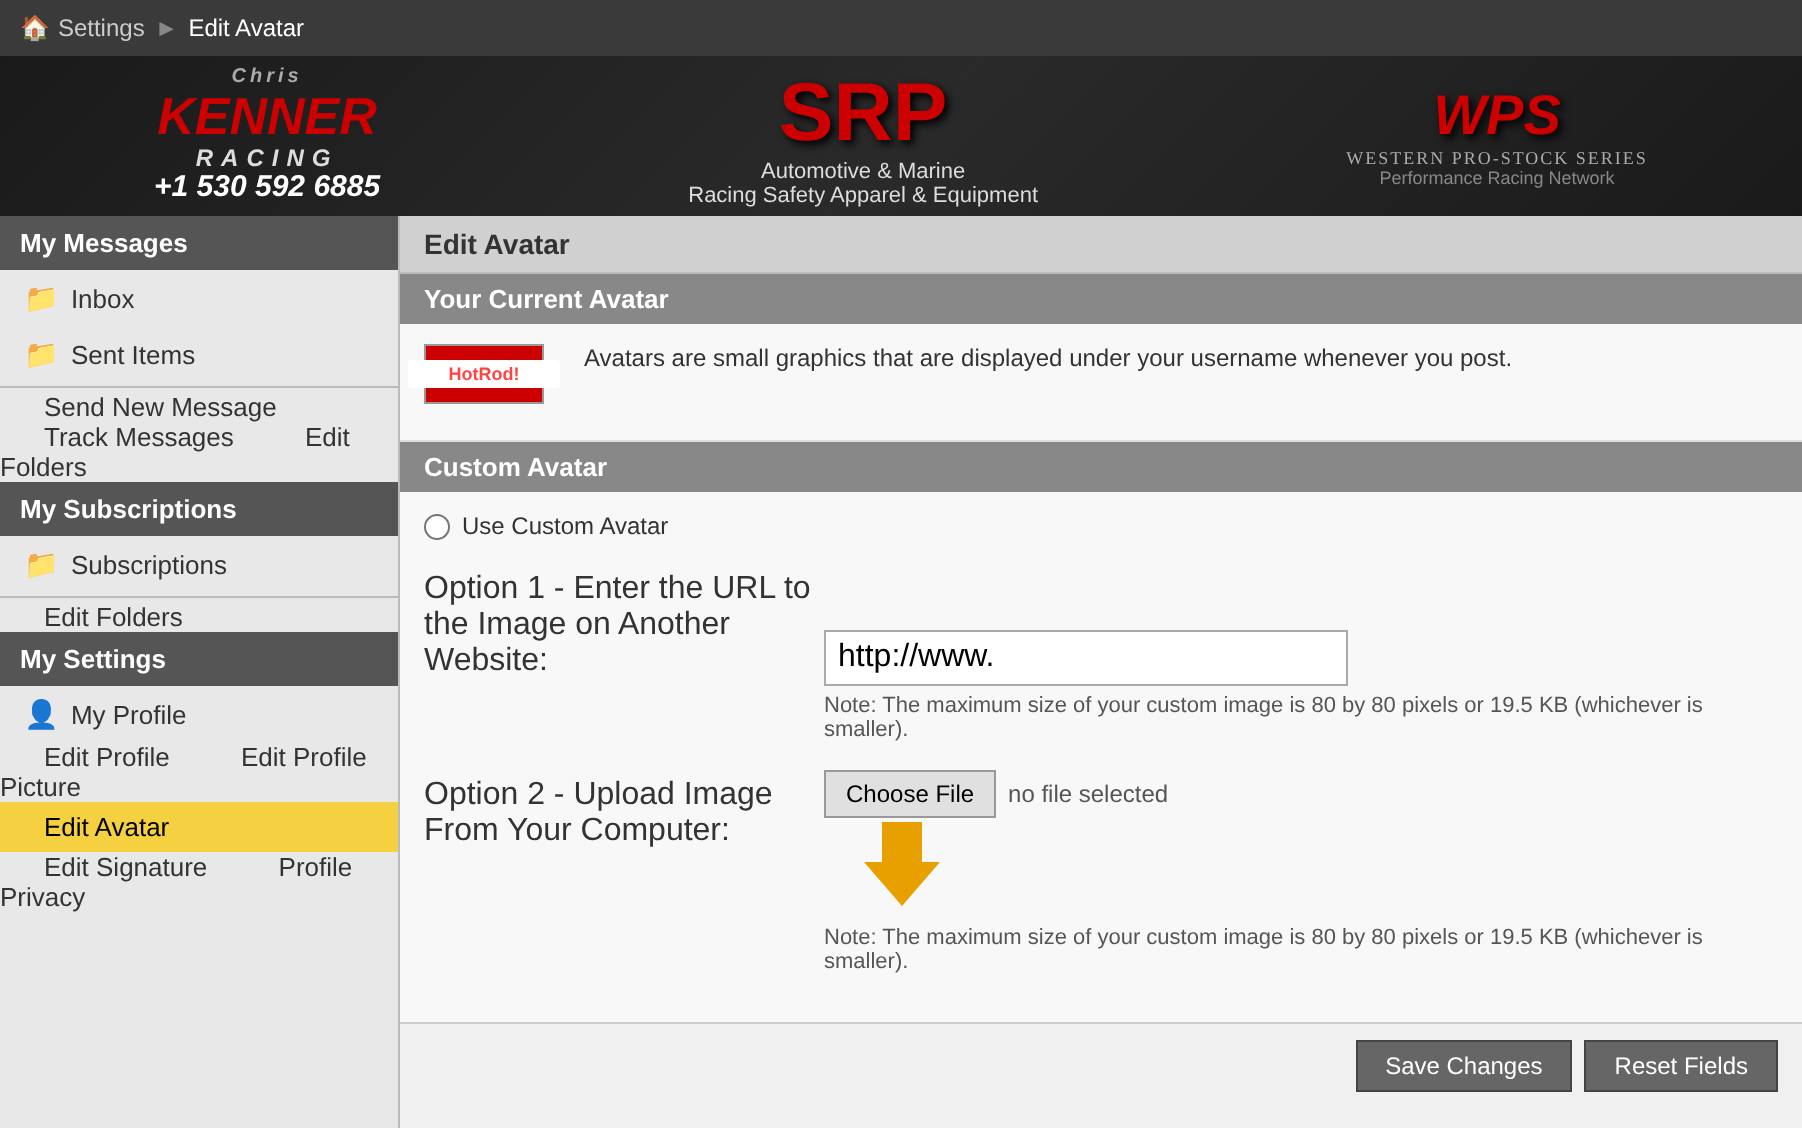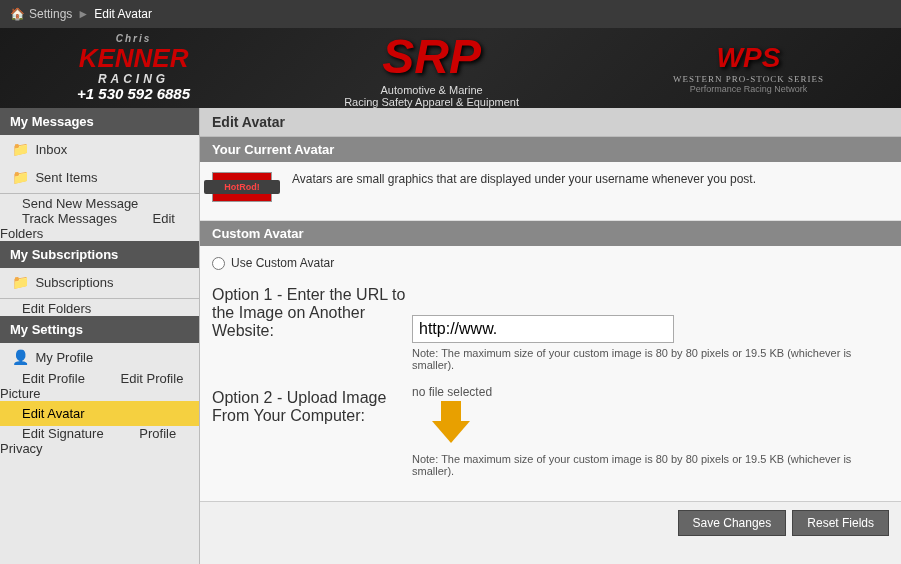--- a/index.html
+++ b/index.html
@@ -200,21 +200,21 @@
 </div>
 
 <div class="banner">
   <div class="banner-logo-kenner">
     <div style="font-size:10px; color:#aaa; letter-spacing:2px;">Chris</div>
     <div style="font-size:26px; color:#cc0000; font-style:italic; font-weight:900;">KENNER</div>
     <div style="font-size:12px; color:#ddd; letter-spacing:4px;">RACING</div>
     <div style="font-size:15px; color:#fff; font-weight:bold;">+1 530 592 6885</div>
   </div>
   <div class="banner-srp">
-    <div style="font-size:48px; font-weight:900; color:#cc0000; font-style:italic; text-shadow: 2px 2px 4px #000;">SRP</div>
+    <div style="font-size:41px; font-weight:900; color:#cc0000; text-shadow: 2px 2px 4px #000;">SRP</div>
     <div style="font-size:11px; color:#ddd;">Automotive &amp; Marine</div>
     <div style="font-size:11px; color:#ddd;">Racing Safety Apparel &amp; Equipment</div>
   </div>
   <div style="text-align:center;">
     <div style="font-size:28px; font-weight:900; color:#cc0000; font-style:italic; text-shadow: 2px 2px 4px #000;">WPS</div>
     <div style="font-size:9px; color:#aaa; letter-spacing:1px;font-family:Liberation Serif, serif;">WESTERN PRO-STOCK SERIES</div>
     <div style="font-size:9px; color:#888;">Performance Racing Network</div>
   </div>
 </div>
 
@@ -277,21 +277,21 @@
   </div>
 
   <div class="content-area">
     <div class="content-header">Edit Avatar</div>
 
     <div class="section-title">Your Current Avatar</div>
     <div class="section-body">
       <div style="display:flex; gap:20px; align-items:flex-start;">
         <div>
           <div class="current-avatar-img">
-            <span style="font-size:9px; font-weight:bold; color:#ff4444; background:#404040; padding:2px 20px; border-radius:2px;">HotRod!</span>
+            <span style="font-size:9px; font-weight:bold; color:#ff4444; background:#ffffff; padding:2px 20px; border-radius:2px;">HotRod!</span>
           </div>
         </div>
         <div>
           <div class="avatar-description">Avatars are small graphics that are displayed under your username whenever you post.</div>
         </div>
       </div>
     </div>
 
     <div class="section-title">Custom Avatar</div>
     <div class="custom-section-body">
@@ -306,20 +306,21 @@
         <div class="form-field">
           <input type="text" class="form-input" value="http://www." placeholder="http://www." style="">
           <div class="form-note">Note: The maximum size of your custom image is 80 by 80 pixels or 19.5 KB (whichever is smaller).</div>
         </div>
       </div>
 
       <div class="form-row">
         <div class="form-label">Option 2 - Upload Image From Your Computer:</div>
         <div class="form-field">
           <div class="file-row">
+            <button class="choose-file-btn">Choose File</button>
             <span class="no-file-text">no file selected</span>
           </div>
 
           <div style="position:relative; height:50px;">
             <div style="position:absolute; left:20px; top:2px;">
               <div style="width:20px; height:20px; background:#e8a000; margin-left:9px;"></div>
               <div style="width:0; height:0; border-left:19px solid transparent; border-right:19px solid transparent; border-top:22px solid #e8a000;"></div>
             </div>
           </div>
           <div class="form-note">Note: The maximum size of your custom image is 80 by 80 pixels or 19.5 KB (whichever is smaller).</div>

